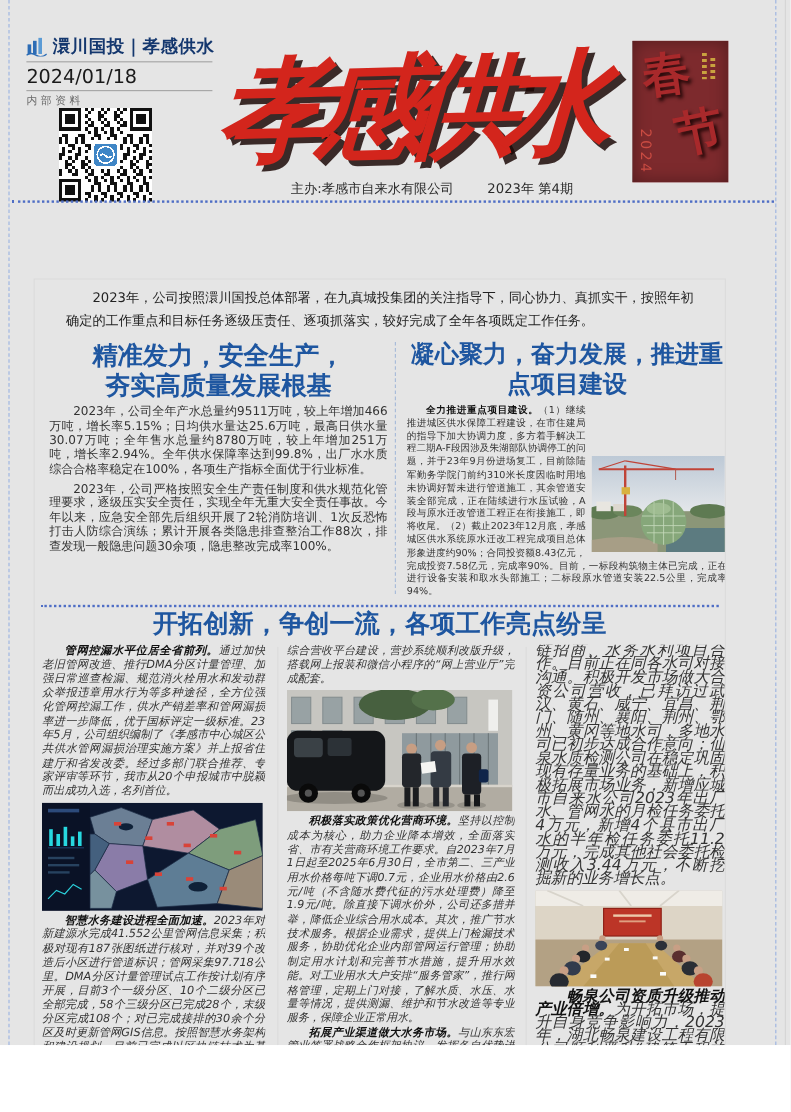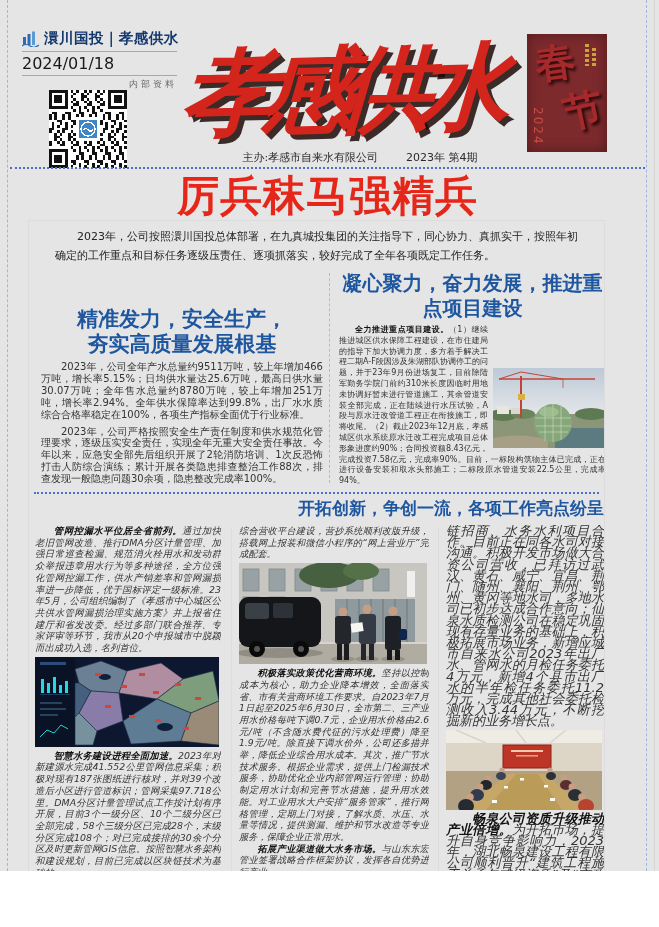--- a/index.html
+++ b/index.html
@@ -8,21 +8,21 @@
   
   .frame-left{position:absolute;left:7px;top:0;bottom:0;border-left:1px dashed #9fb6e2;}
   .frame-right{position:absolute;left:646px;top:0;bottom:0;border-left:1px dashed #9fb6e2;}
   .frame-right2{position:absolute;left:654px;top:0;bottom:0;border-left:1px solid #d6d6d6;}
   
   .brand-row{position:absolute;left:22px;top:29px;display:flex;align-items:center;gap:5px;}
   .brand-text{font-size:14.5px;font-weight:bold;color:#14376e;letter-spacing:0.5px;}
   .date-box{position:absolute;left:22px;top:51px;width:155px;text-align:left;
             border-top:1px solid #a8a8a8;border-bottom:1px solid #a8a8a8;padding:2px 0;
             font-size:16px;color:#1a1a1a;}
-  .internal{position:absolute;left:22px;top:78px;width:155px;text-align:right;
+  .internal{position:absolute;left:22px;top:78px;width:155px;text-align:left;
             font-size:9px;color:#6a6a6a;letter-spacing:3px;}
   .qr{position:absolute;left:49px;top:90px;width:78px;height:78px;}
   .masthead-title{position:absolute;left:182px;top:20px;width:352px;height:138px;
             font-family:"DejaVu Serif","Liberation Serif",serif;font-weight:bold;font-style:italic;
             font-size:94px;line-height:138px;letter-spacing:-16px;white-space:nowrap;
             color:#d3251c;text-shadow:5px 5px 0 rgba(28,9,7,0.85);
             transform:skewX(-4deg) rotate(-1.5deg);}
   .publisher-row{position:absolute;left:188px;top:150px;width:344px;display:flex;
             justify-content:center;gap:28px;font-size:11px;color:#2a2a2a;align-items:center;}
   .festival-card{position:absolute;left:527px;top:34px;width:80px;height:118px;
@@ -35,40 +35,40 @@
             font-size:12px;color:#c94b42;letter-spacing:2px;}
   .fc-gold{position:absolute;left:58px;top:10px;width:4px;height:22px;
             background:repeating-linear-gradient(#c9a23f 0 3px,transparent 3px 5px);}
   .fc-gold2{left:65px;top:14px;height:18px;}
   
   .dotted1{position:absolute;left:10px;top:167px;width:635px;border-top:2px dotted #4f6ec5;}
   .headline{position:absolute;left:20px;top:172px;width:615px;display:flex;justify-content:center;
             gap:34px;font-size:42px;font-weight:900;color:#e52619;white-space:nowrap;
             letter-spacing:1px;line-height:1.15;}
   
-  .content-box{position:absolute;left:28px;top:220px;width:577px;height:658px;
+  .content-box{position:absolute;left:28px;top:232px;width:577px;height:658px;
             border:1px solid #dcdcdc;box-sizing:border-box;overflow:hidden;}
   .intro{margin:6px 26px 0 26px;font-size:11px;line-height:19px;text-indent:2em;
             text-align:justify;color:#222;}
   .two-col{position:relative;margin-top:4px;height:220px;overflow:hidden;}
-  .col-left{position:absolute;left:12px;top:0;width:282px;height:220px;overflow:hidden;margin-top:35px;}
+  .col-left{position:absolute;left:12px;top:0;width:282px;height:220px;overflow:hidden;}
   .col-right{position:absolute;left:310px;top:0;width:267px;height:220px;overflow:hidden;}
   .vrule{position:absolute;left:300px;top:4px;bottom:6px;border-left:1px dashed #a9bcd9;}
   .sec-title{margin:2px 0 4px 0;font-family:"DejaVu Serif","Liberation Serif",serif;
             font-size:21px;line-height:25px;font-weight:bold;color:#1e56a0;text-align:center;}
   .col-left p{margin:5px 0 0 0;font-size:10px;line-height:11.9px;text-align:justify;
             text-indent:2em;color:#333;}
   .col-right .sec-title{font-size:20px;}
   .col-right p{margin:3px 0 0 0;font-size:8px;line-height:10.8px;text-align:justify;
             text-indent:2em;color:#333;}
   .lead{font-weight:bold;color:#111;}
   .photo-construction{float:right;width:113px;height:80px;margin:43px 0 3px 5px;}
   .dotted2{margin:3px 5px 0 5px;border-top:2px dotted #4f6ec5;}
   .hl-title{margin:3px 0 4px 0;font-family:Liberation Sans, sans-serif;
-            font-size:17px;font-weight:bold;color:#1e56a0;text-align:right;line-height:24px;}
+            font-size:21px;font-weight:bold;color:#1e56a0;text-align:center;line-height:24px;}
   .three-col{position:relative;height:352px;margin:0;overflow:hidden;}
   .hcol{position:absolute;top:0;height:352px;overflow:hidden;}
   .hcol p{margin:0;font-size:9.4px;line-height:11.7px;text-align:justify;text-indent:2em;color:#333;font-style:italic;}
   .hcol p.noindent{text-indent:0;}
   .hcol1{left:6px;width:186px;}
   .hcol2{left:210px;width:190px;}
   .hcol2 p{font-size:9.2px;}
   .hcol3{left:417px;width:158px;}
   .hcol3 p{font-size:13px;line-height:11.2px;}
   .hrule{position:absolute;top:2px;height:348px;border-left:1px solid #ddd;}
@@ -359,21 +359,20 @@
     <span class="fc-char fc-c1">春</span>
     <span class="fc-char fc-c2">节</span>
     <span class="fc-year">2024</span>
     <span class="fc-gold"></span>
     <span class="fc-gold fc-gold2"></span>
   </div>
 
   <div class="dotted1"></div>
 
   <div class="headline">
-    <span>厉兵秣马强精兵</span>
   </div>
 
   <div class="content-box">
     <p class="intro">2023年，公司按照澴川国投总体部署，在九真城投集团的关注指导下，同心协力、真抓实干，按照年初确定的工作重点和目标任务逐级压责任、逐项抓落实，较好完成了全年各项既定工作任务。</p>
 
     <div class="two-col">
       <div class="col-left">
         <div class="sec-title">
           <div>精准发力，安全生产，</div>
           <div>夯实高质量发展根基</div>

